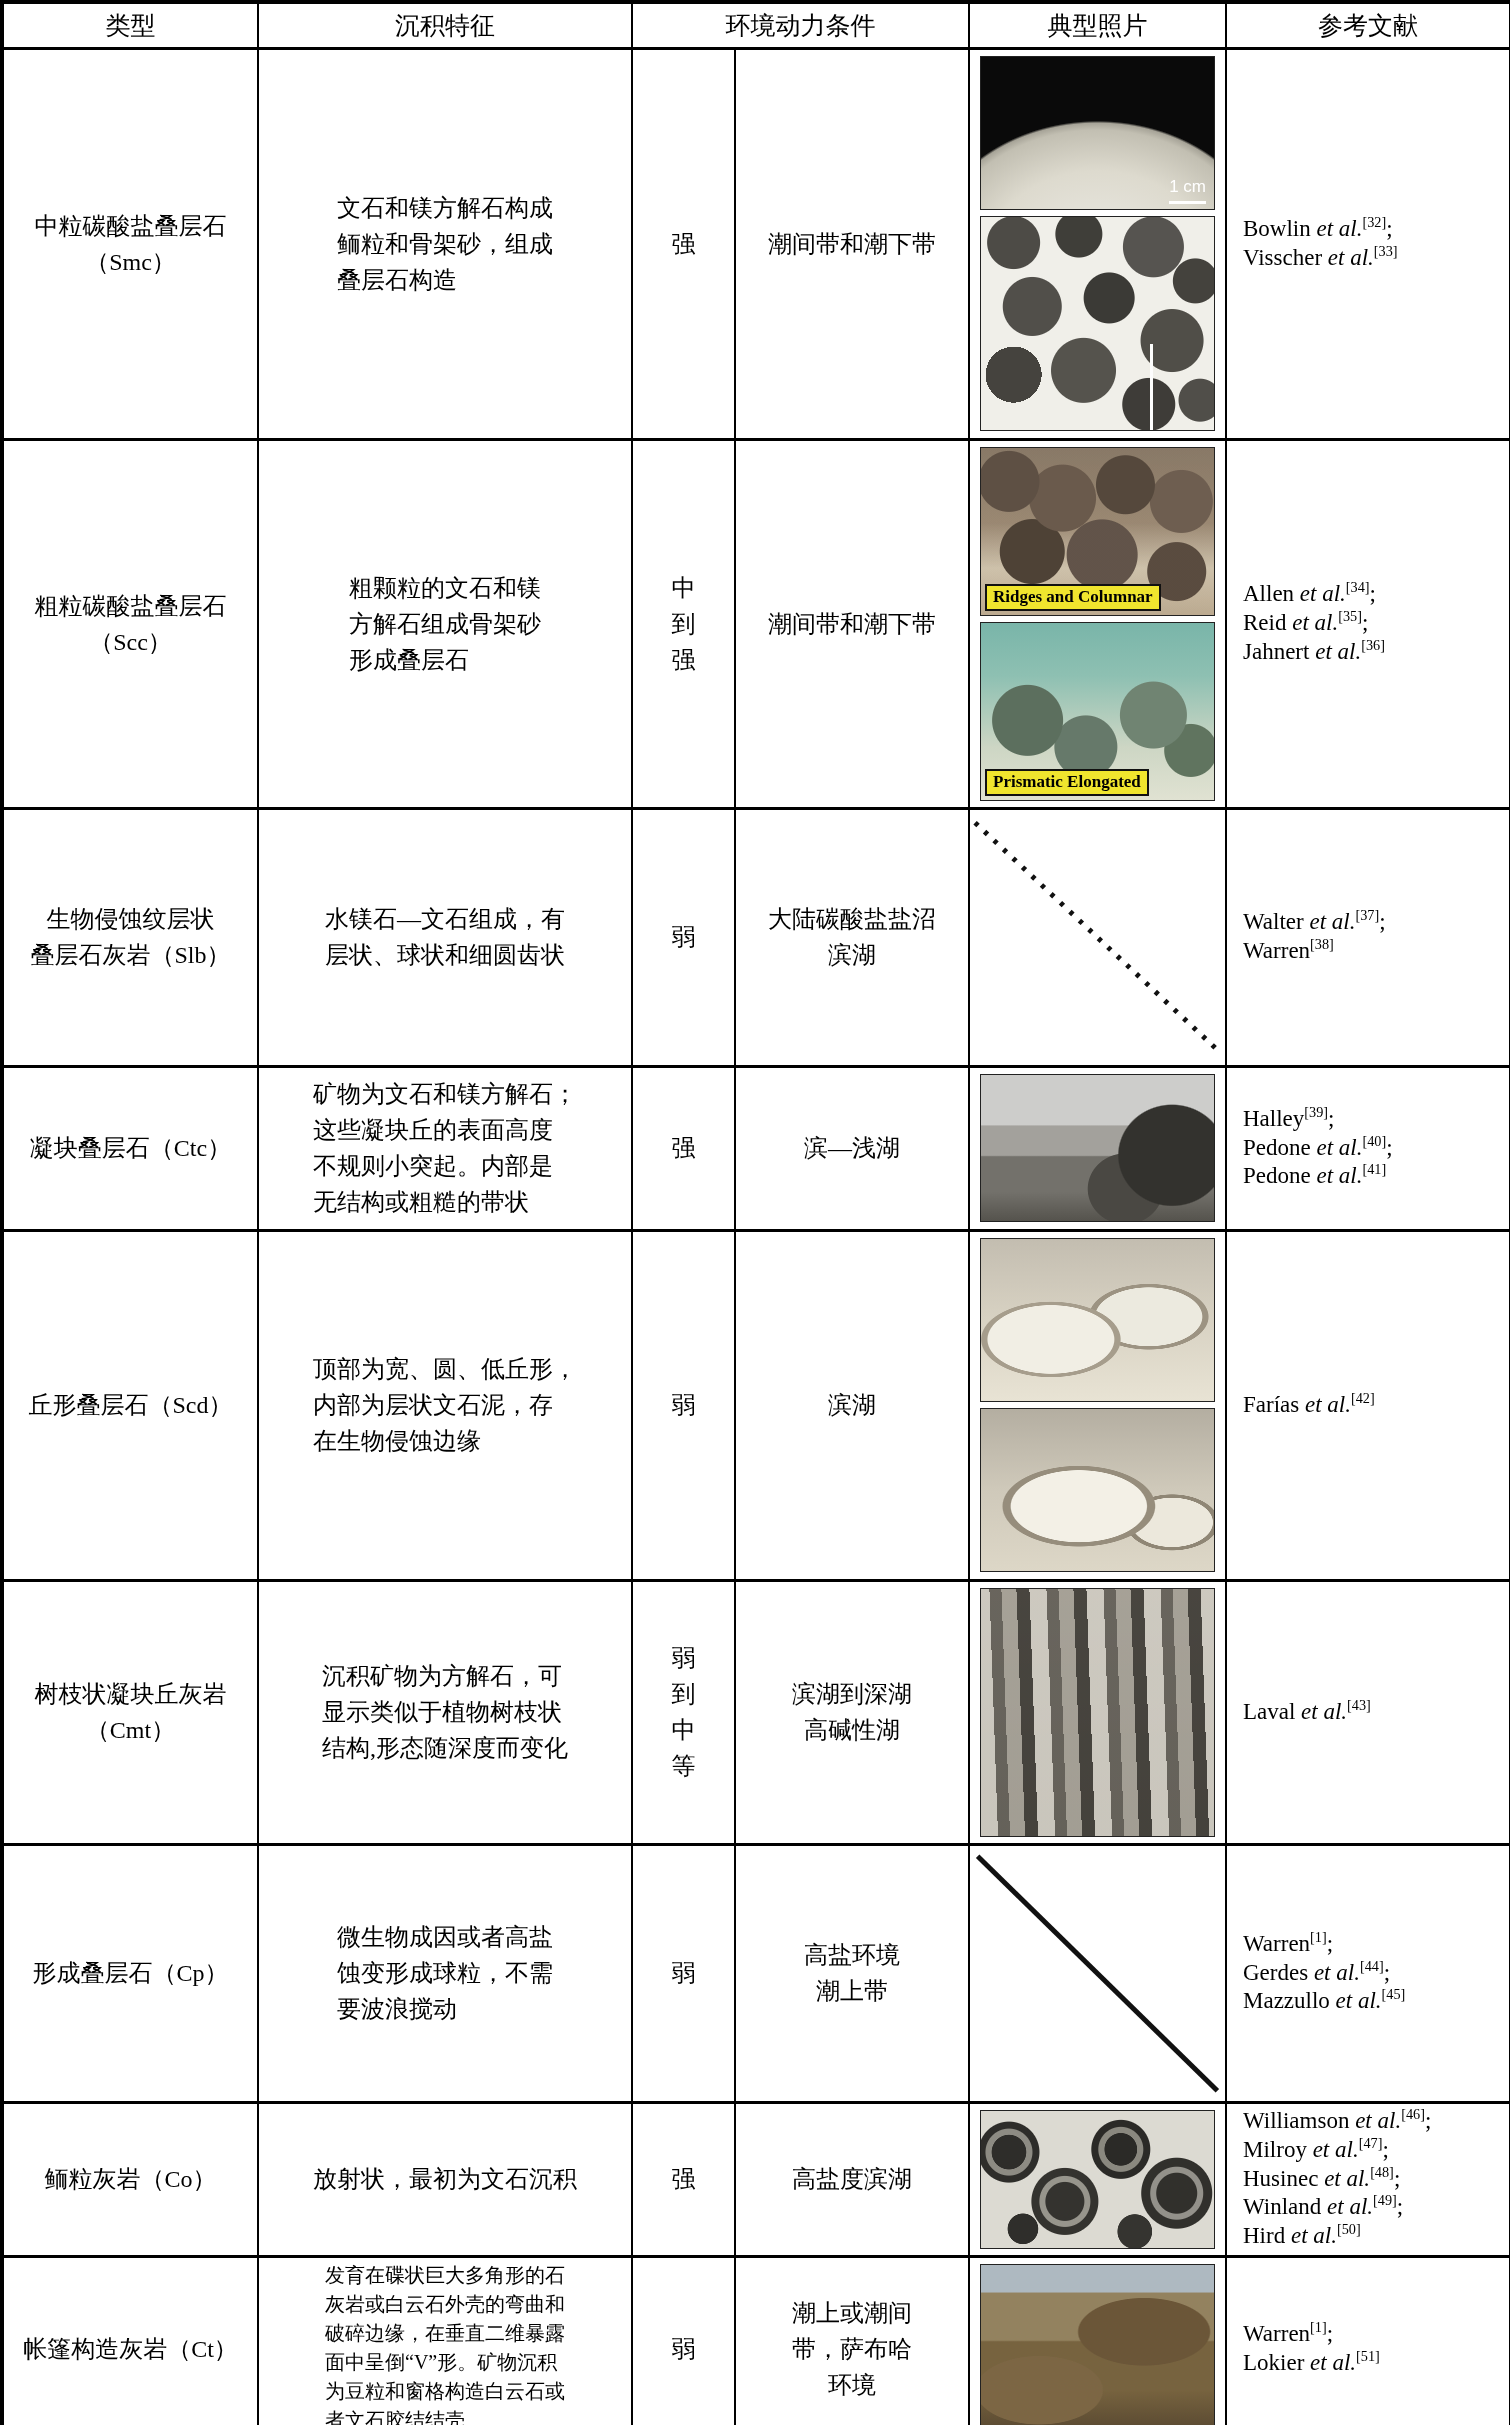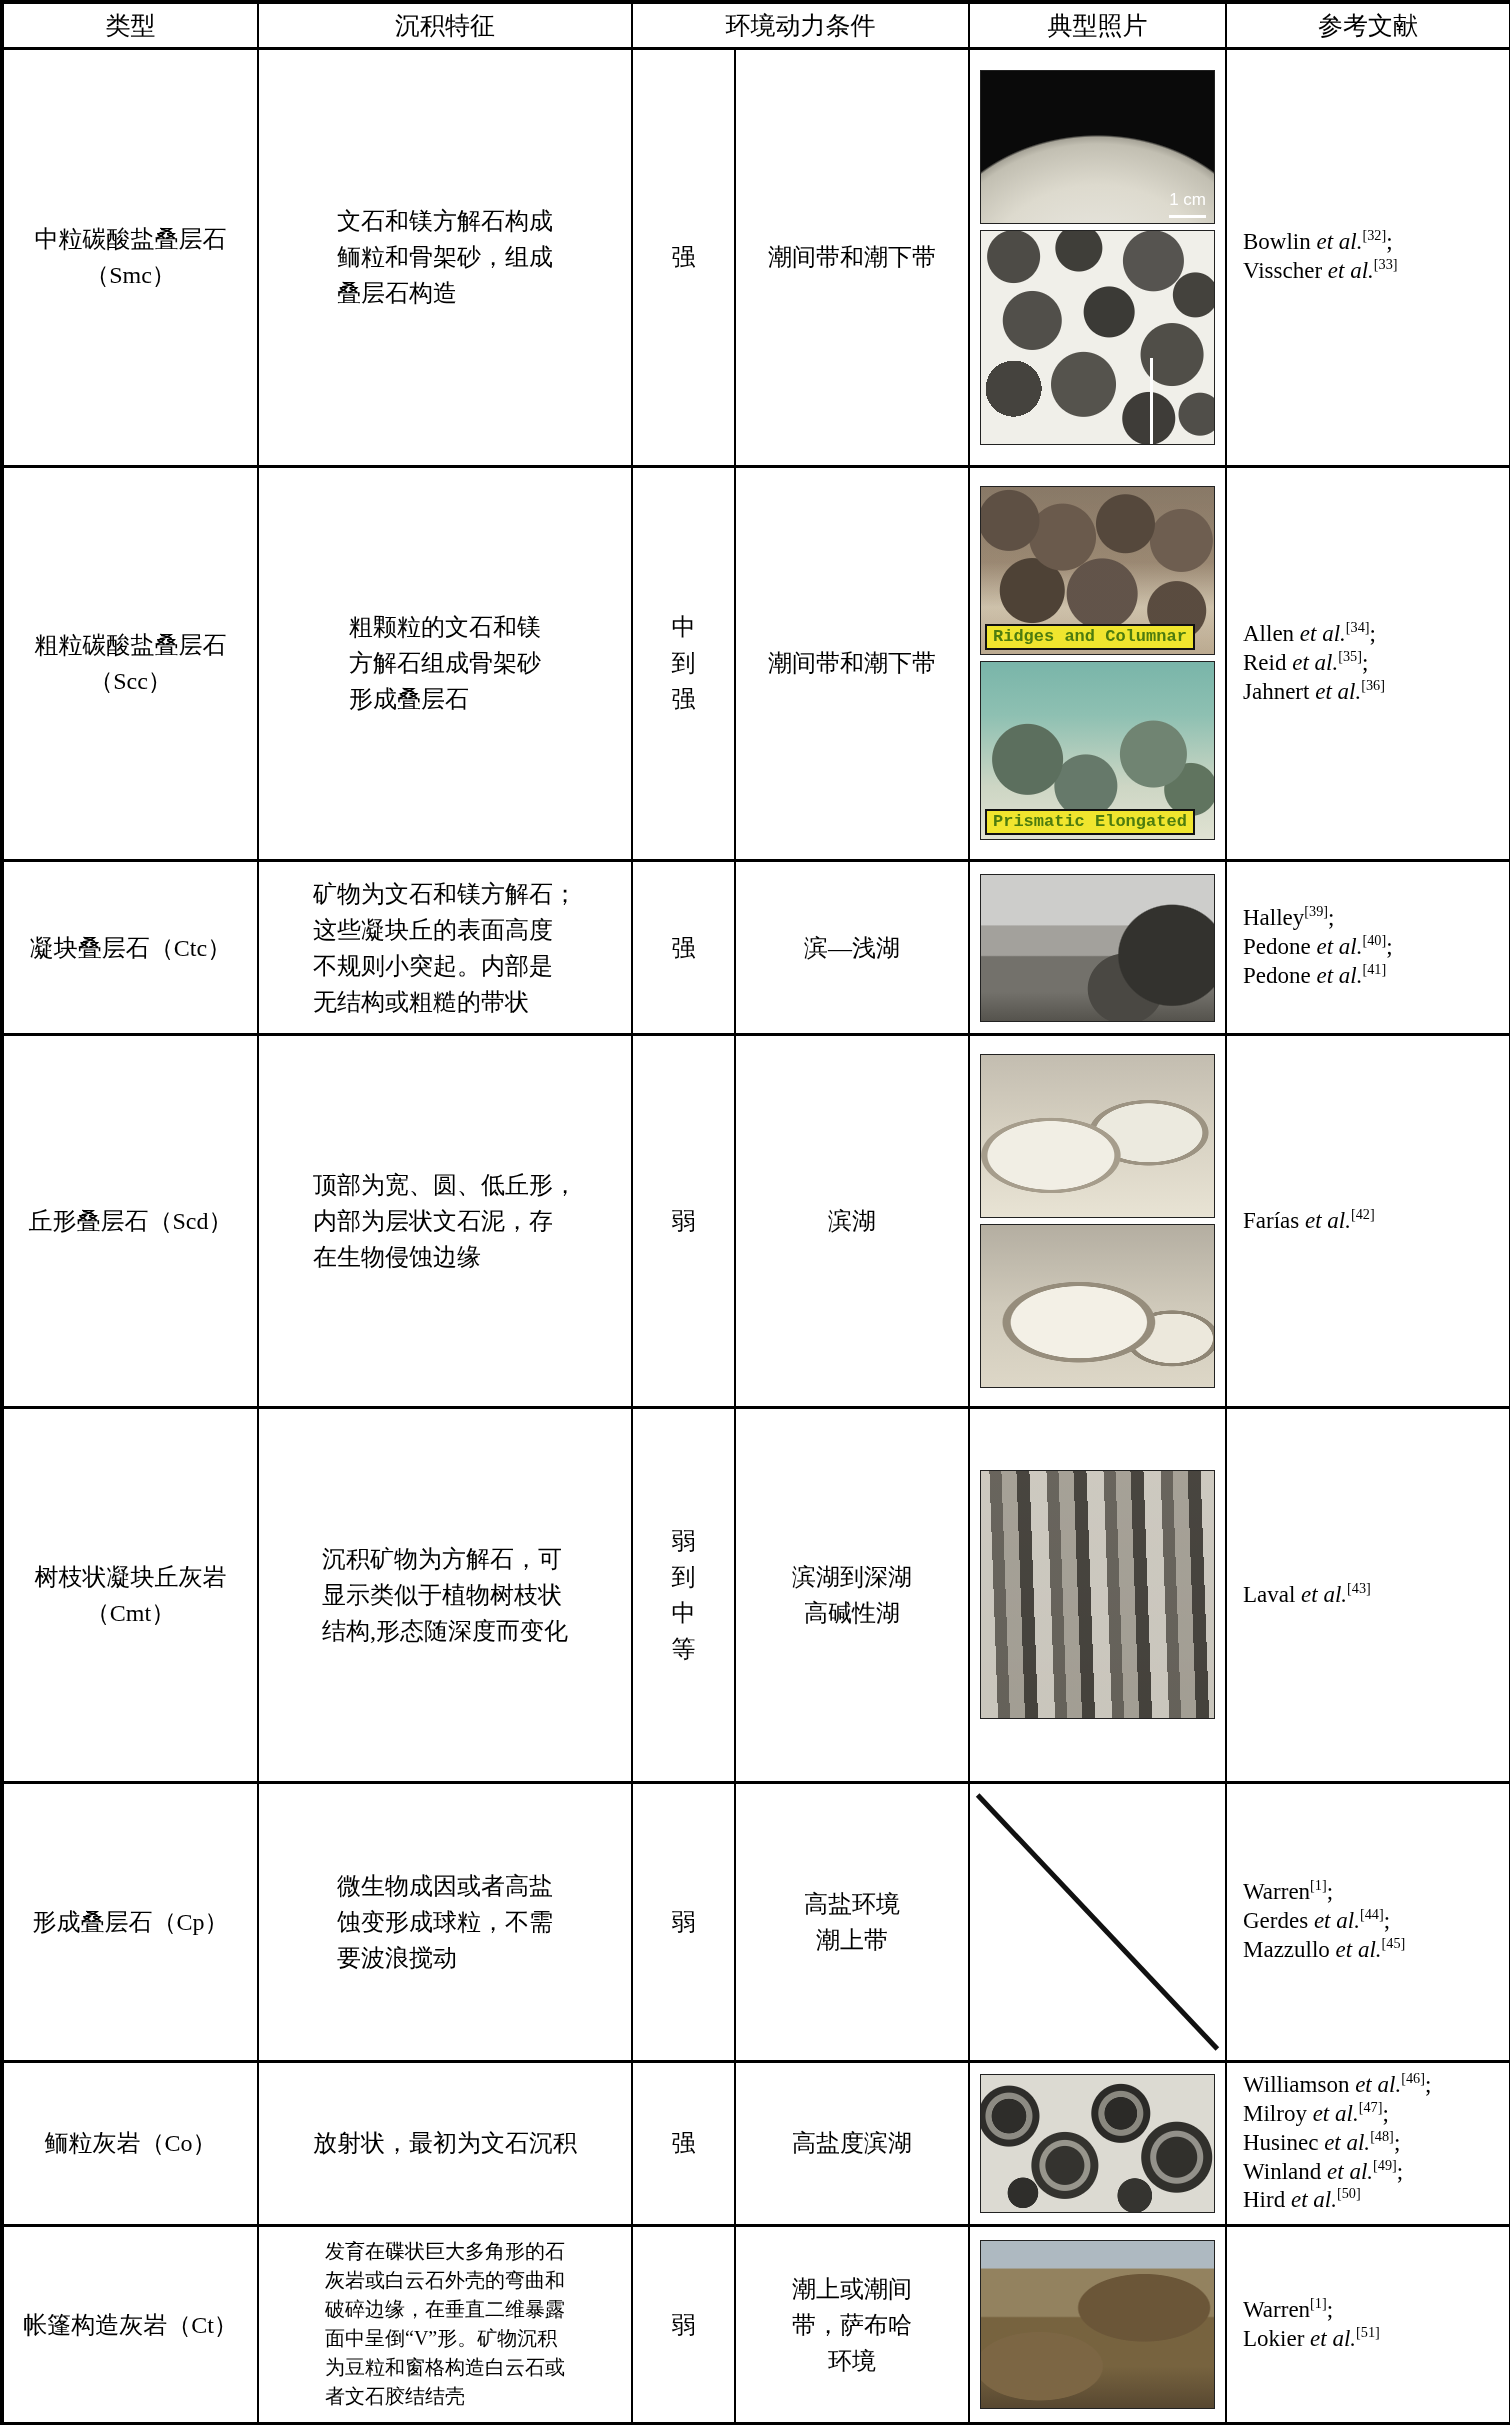--- a/index.html
+++ b/index.html
@@ -48,22 +48,22 @@
   .c-refs{font-size:23px;line-height:1.25;text-align:left;padding-left:16px;}
   .ref-line{display:block;}
   .ref-line i{font-style:italic;}
   sup{font-size:0.62em;vertical-align:super;line-height:0;}
 
   
   .c-photo{padding:0;text-align:center;vertical-align:middle;margin-left:29px;}
   .ph{position:relative;width:233px;margin:6px auto;border:1px solid #222;}
   .photo-label{
     position:absolute;left:4px;bottom:4px;
-    background:var(--label-yellow);color:#4d7c0f;
-    font-family:Liberation Mono, monospace;
+    background:var(--label-yellow);color:#000000;
+    font-family:Liberation Serif, serif;
     font-weight:bold;font-size:17px;line-height:1.1;
     padding:2px 6px;border:2px solid #111;white-space:nowrap;
   }
   .scale-text{
     position:absolute;right:8px;bottom:5px;color:#fff;
     font-family:"Liberation Sans","DejaVu Sans",sans-serif;
     font-size:17px;border-bottom:3.5px solid #fff;padding-bottom:2px;
   }
   
   .ph.r1a{height:152px;background:
@@ -199,20 +199,38 @@
           <span class="photo-label">Prismatic Elongated</span>
         </div>
       </td>
       <td class="c-refs">
           <span class="ref-line">Allen<i> et al.</i><sup>[34]</sup>;</span>
           <span class="ref-line">Reid<i> et al.</i><sup>[35]</sup>;</span>
           <span class="ref-line">Jahnert<i> et al.</i><sup>[36]</sup></span>
         </td>
     </tr>
 
+    <tr>
+      <td class="c-type preline">生物侵蚀纹层状
+叠层石灰岩（Slb）</td>
+      <td class="c-feat"><div class="feat-block">水镁石—文石组成，有
+层状、球状和细圆齿状</div></td>
+      <td class="c-str preline">弱</td>
+      <td class="c-env preline">大陆碳酸盐盐沼
+滨湖</td>
+      <td class="c-photo">
+        <svg class="diag-svg" viewBox="0 0 100 100" preserveAspectRatio="none">
+          <line x1="2" y1="5" x2="98" y2="95" stroke="#111" stroke-width="5" stroke-dasharray="4 9" vector-effect="non-scaling-stroke"></line>
+        </svg>
+      </td>
+      <td class="c-refs">
+          <span class="ref-line">Walter<i> et al.</i><sup>[37]</sup>;</span>
+          <span class="ref-line">Warren<sup>[38]</sup></span>
+        </td>
+    </tr>
 
     <tr>
       <td class="c-type preline">凝块叠层石（Ctc）</td>
       <td class="c-feat"><div class="feat-block">矿物为文石和镁方解石；
 这些凝块丘的表面高度
 不规则小突起。内部是
 无结构或粗糙的带状</div></td>
       <td class="c-str preline">强</td>
       <td class="c-env preline">滨—浅湖</td>
       <td class="c-photo">

